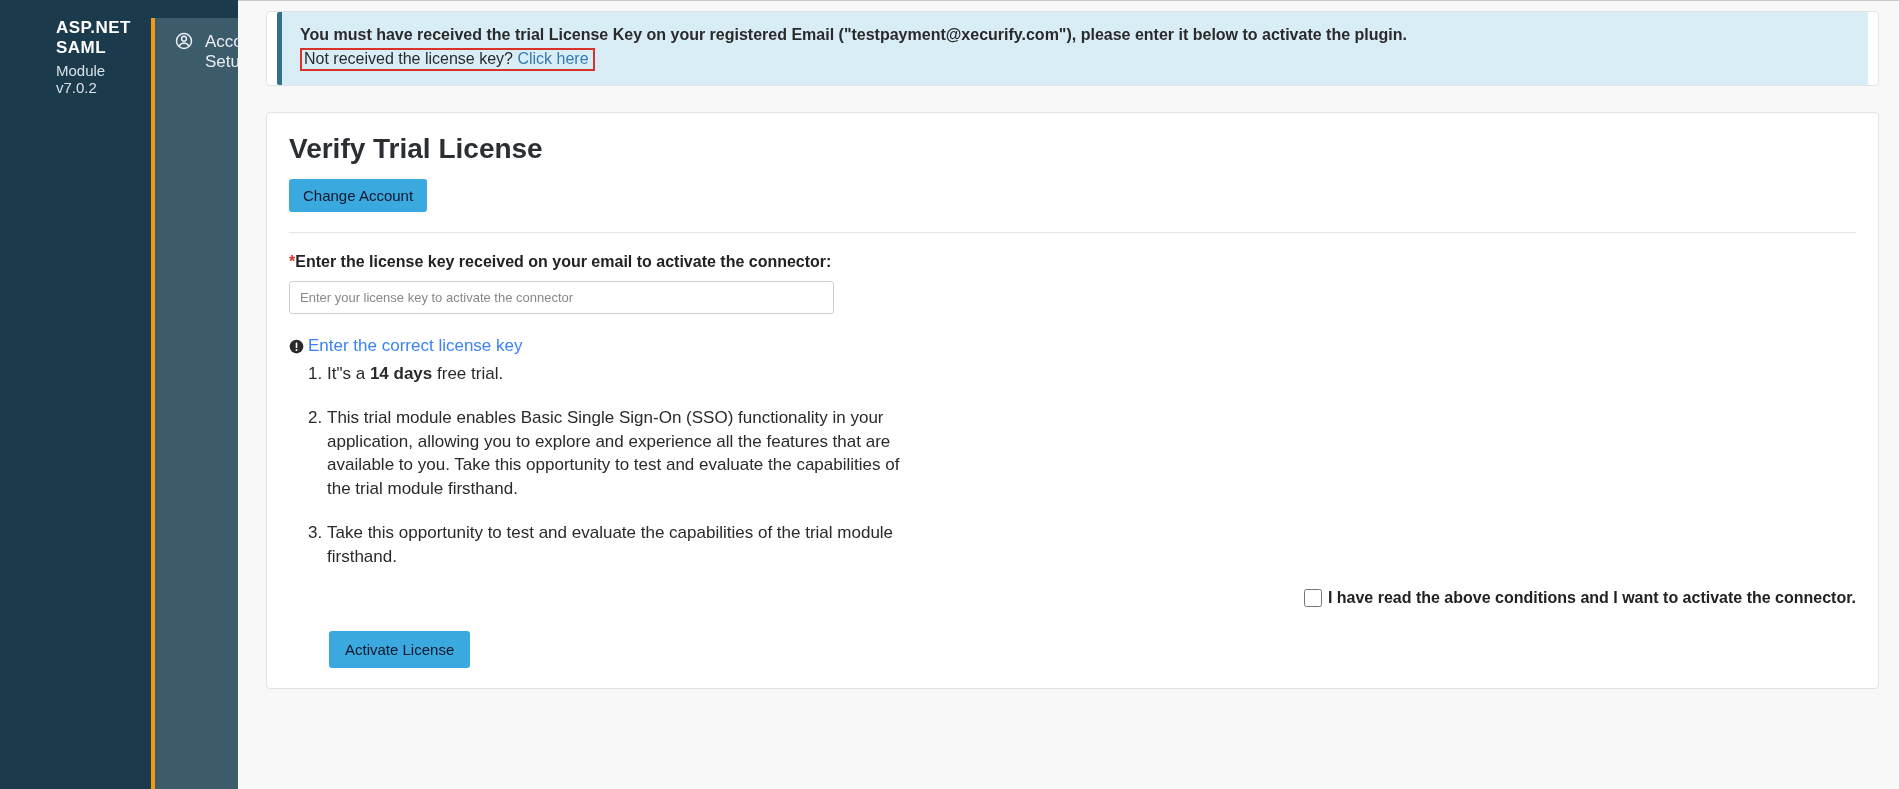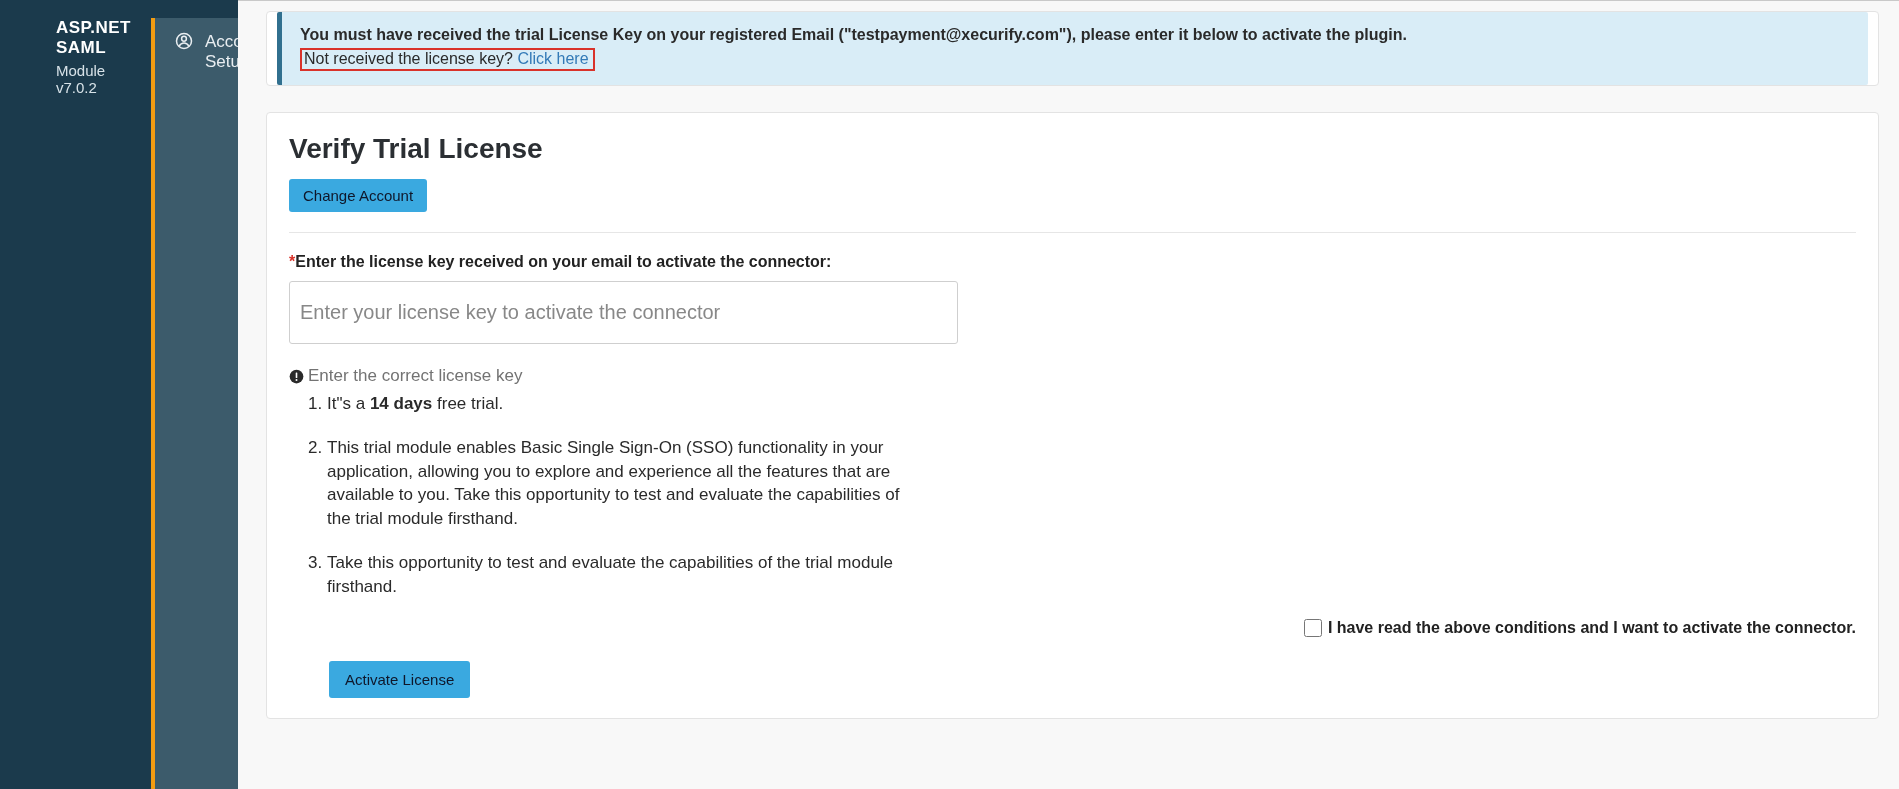--- a/index.html
+++ b/index.html
@@ -120,34 +120,34 @@
     margin: 20px 0;
   }
 
   .field-label {
     font-size: 16px;
     font-weight: 700;
     margin-bottom: 10px;
   }
   .req { color: #d9322a; font-weight: 700; }
   .text-input {
-    width: 669px;
+    width: 545px;
     max-width: 100%;
-    padding: 19px 10px;
-    font-size: 20px;
+    padding: 8px 10px;
+    font-size: 13px;
     border: 1px solid #cfcfcf;
     border-radius: 3px;
     color: #444;
   }
   .text-input::placeholder { color: #888; }
 
   .warn-line {
     margin-top: 22px;
     font-size: 17px;
-    color: #737373;
+    color: #3b82f6;
     display: flex;
     align-items: center;
     gap: 4px;
   }
   .warn-line .icon { display:inline-flex; }
 
   ol.conditions {
     margin: 6px 0 0 38px;
     font-size: 17px;
     color: #2a2a2a;

